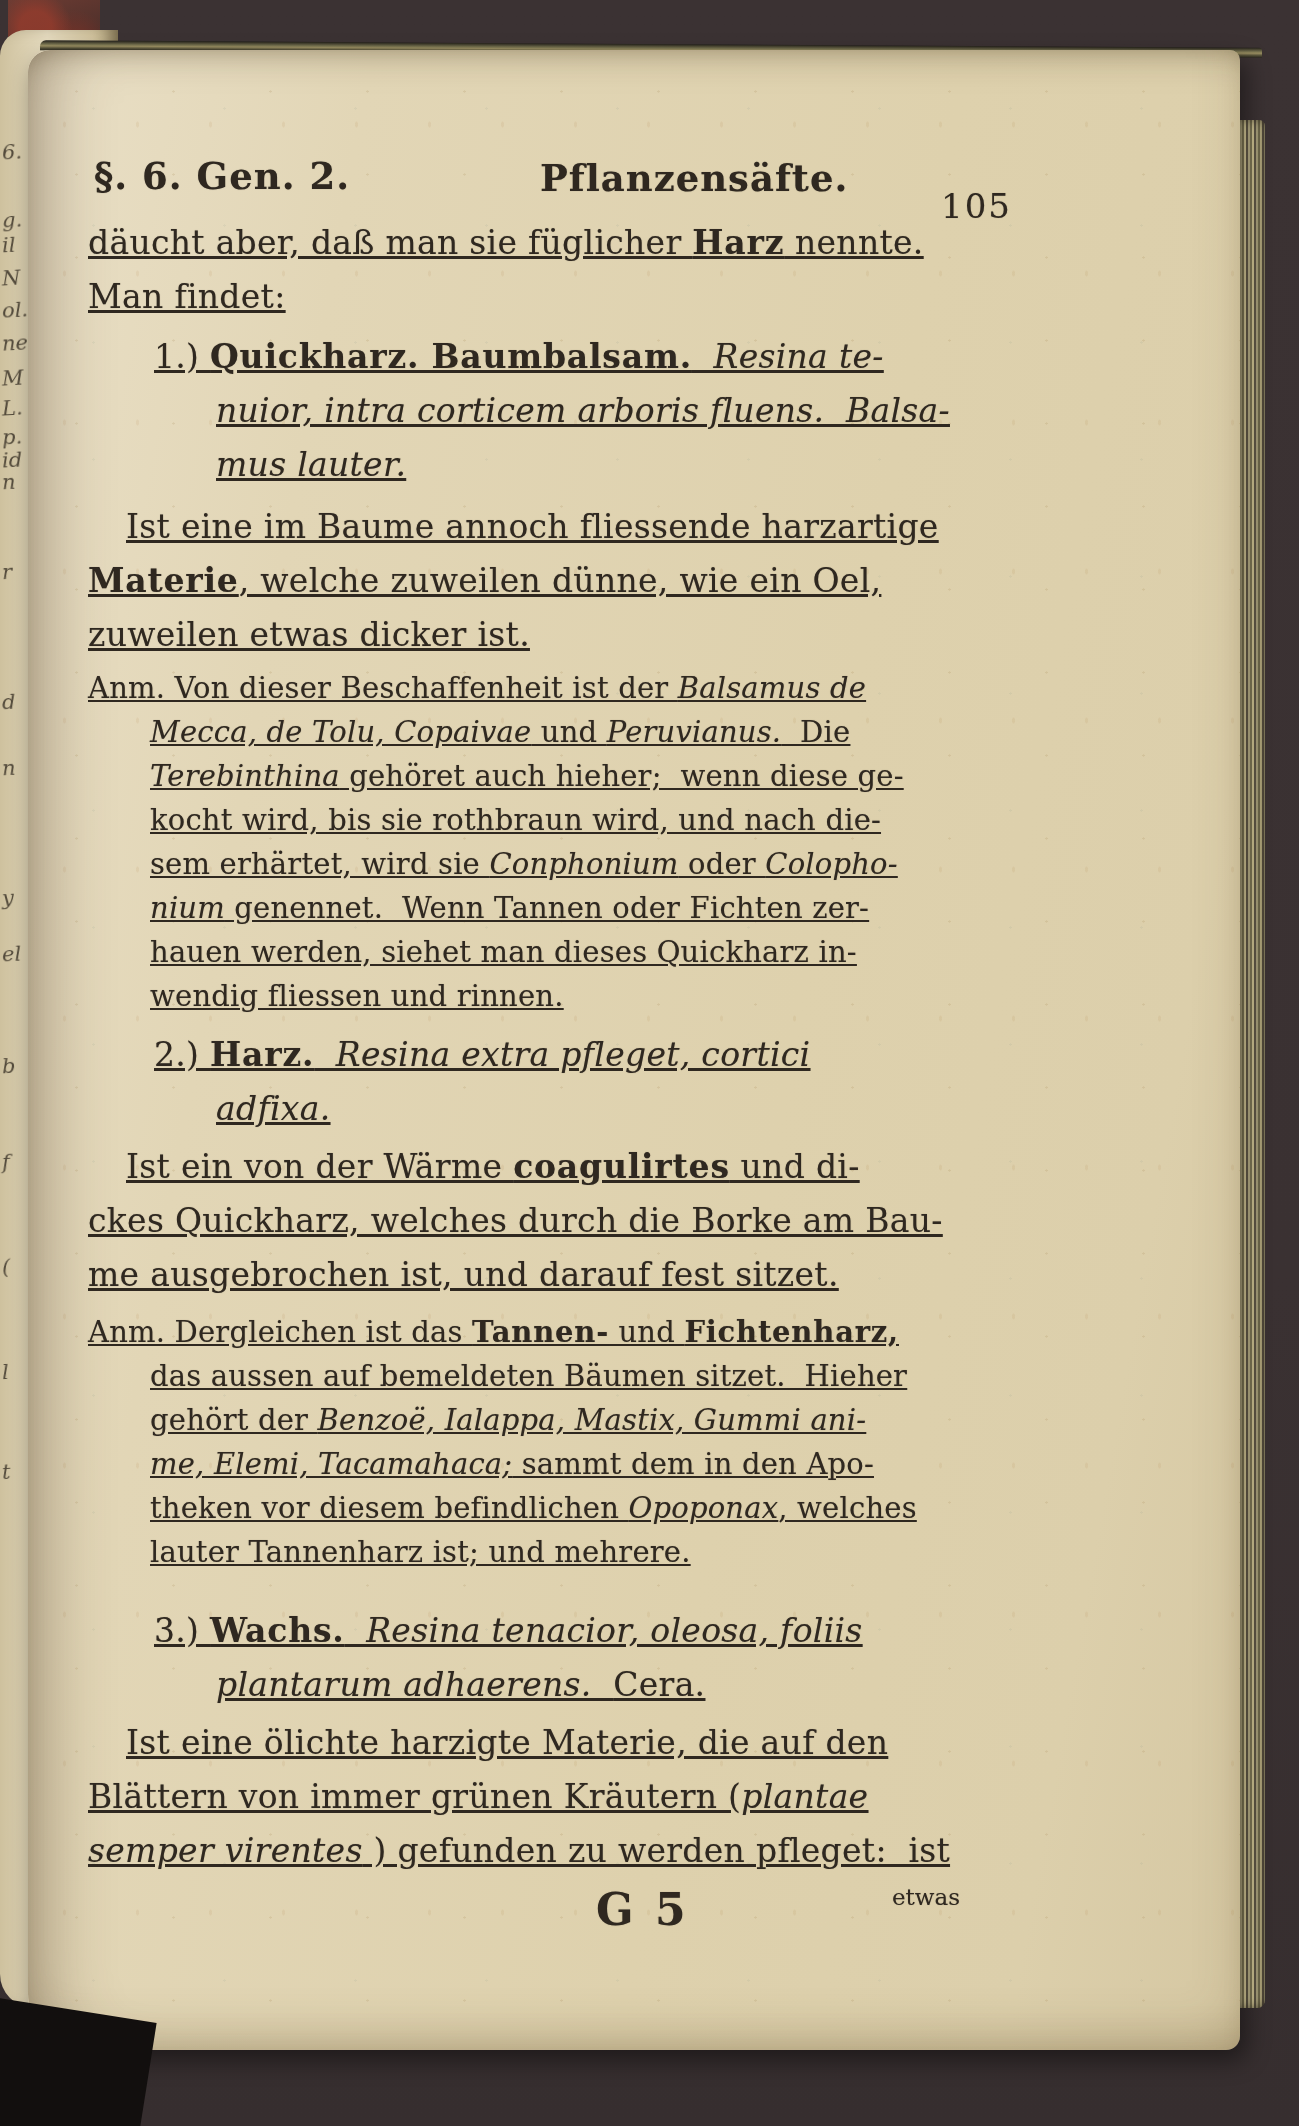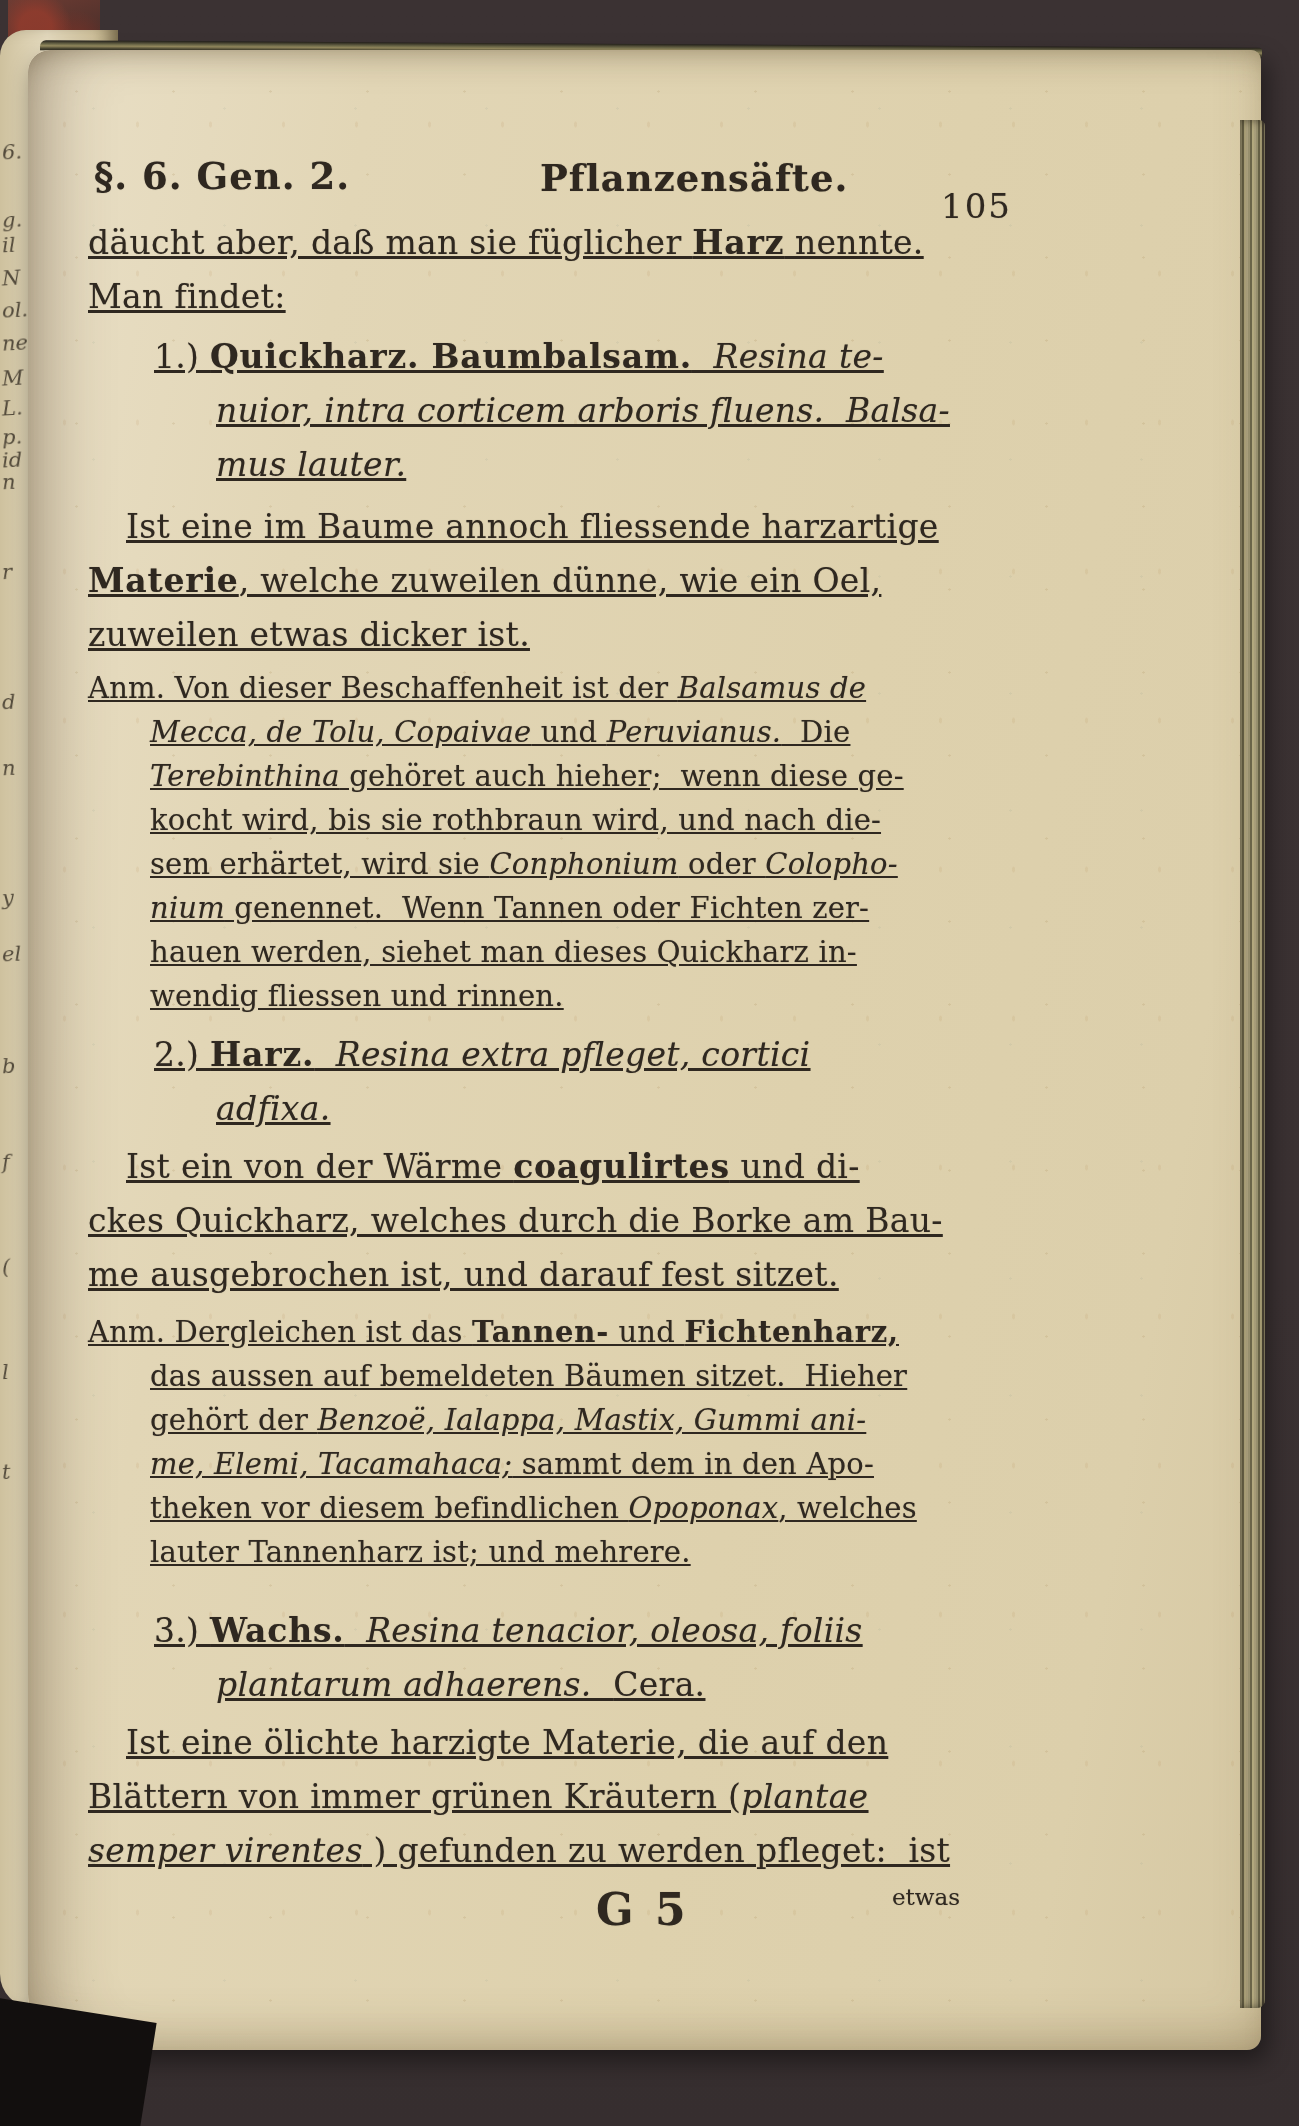--- a/index.html
+++ b/index.html
@@ -36,21 +36,20 @@
       radial-gradient(rgba(120,140,130,.10) 1px,transparent 1.5px),
       radial-gradient(rgba(170,120,60,.10) 1.2px,transparent 1.8px),
       linear-gradient(100deg,#e9dfc6 0%,#e2d6b6 22%,#ded1ad 60%,#dccfab 85%,#d5c7a2 100%);
     background-size:97px 83px,131px 117px,73px 149px,100% 100%;
     border-radius:22px 10px 14px 56px;
     box-shadow:
       inset 46px 0 70px -34px rgba(70,52,28,.45),
       inset -16px -30px 60px -34px rgba(110,90,50,.45),
       inset 0 18px 30px -20px rgba(90,75,45,.5),
       6px 10px 24px rgba(0,0,0,.45);
-    padding-left: 21px;
   }
   .top-gilt{
     position:absolute;left:40px;top:44px;width:1222px;height:10px;
     background:linear-gradient(180deg,#23201a 0%,#6e6a4a 35%,#9a8f62 55%,#514d36 80%,#2c2920 100%);
     border-radius:6px 3px 0 0;transform:rotate(.35deg);
   }
   .fore-edge{
     position:absolute;left:1240px;top:120px;width:25px;height:1888px;
     background:repeating-linear-gradient(90deg,#9a9270 0 2px,#6b6549 2px 4px,#b2a87e 4px 6px,#7d765474 6px 8px);
     box-shadow:inset 0 0 10px rgba(30,25,15,.6);

